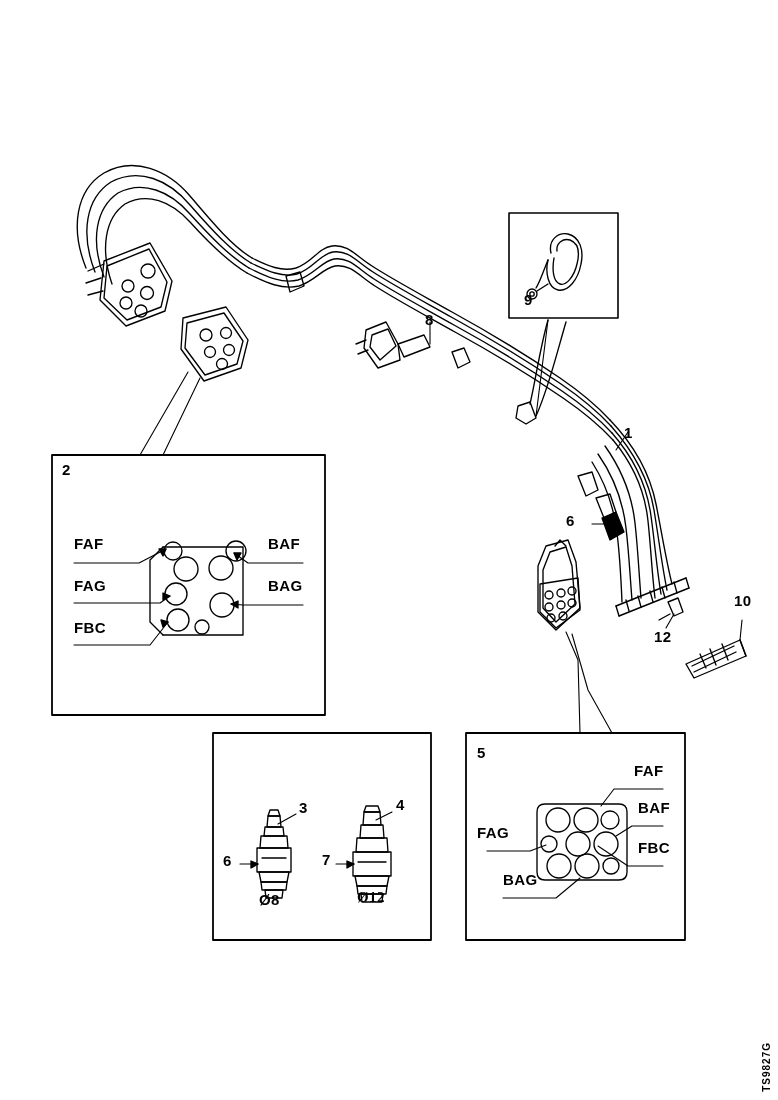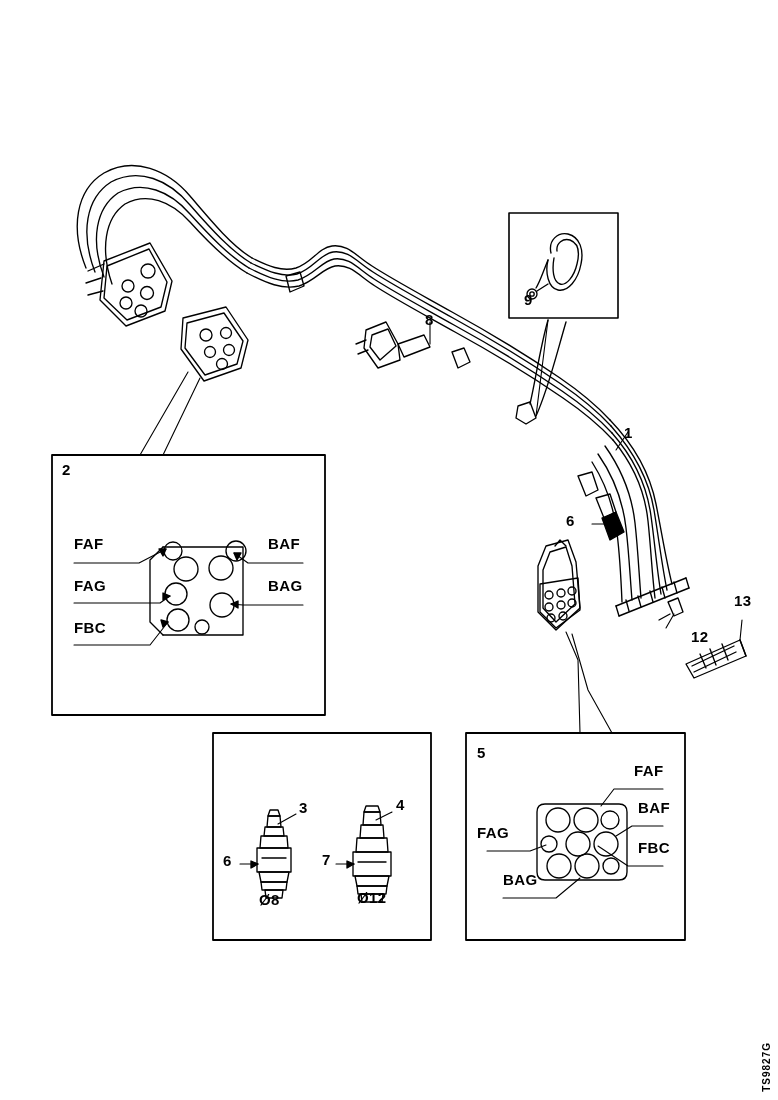--- a/index.html
+++ b/index.html
@@ -248,38 +248,38 @@
         <path d="M663,866 L628,866 L598,846" stroke-width="1.1"></path>
         <path d="M503,898 L556,898 L580,878" stroke-width="1.1"></path>
       </g>
 
     </g>
   </svg>
 
   <div class="lbl" style="left:425px;top:312px;">8</div>
   <div class="lbl" style="left:624px;top:425px;">1</div>
   <div class="lbl" style="left:566px;top:513px;">6</div>
-  <div class="lbl" style="left:654px;top:629px;margin-left:37px;">12</div>
-  <div class="lbl" style="left:734px;top:593px;">13</div>
+  <div class="lbl" style="left:654px;top:629px;">12</div>
+  <div class="lbl" style="left:734px;top:593px;">10</div>
 
   <div class="lbl" style="left:524px;top:292px;">9</div>
 
   <div class="lbl panel-num" style="left:62px;top:462px;">2</div>
   <div class="lbl" style="left:74px;top:536px;">FAF</div>
   <div class="lbl" style="left:74px;top:578px;">FAG</div>
   <div class="lbl" style="left:74px;top:620px;">FBC</div>
   <div class="lbl" style="left:268px;top:536px;">BAF</div>
   <div class="lbl" style="left:268px;top:578px;">BAG</div>
 
   <div class="lbl" style="left:299px;top:800px;">3</div>
   <div class="lbl" style="left:396px;top:797px;">4</div>
   <div class="lbl" style="left:223px;top:853px;">6</div>
   <div class="lbl" style="left:322px;top:852px;">7</div>
   <div class="lbl" style="left:259px;top:892px;">Ø8</div>
-  <div class="lbl" style="left:357px;top:890px;">Ø12</div>
+  <div class="lbl" style="left:357px;top:890px;font-family:Liberation Serif, serif;">Ø12</div>
 
   <div class="lbl panel-num" style="left:477px;top:745px;">5</div>
   <div class="lbl" style="left:634px;top:763px;">FAF</div>
   <div class="lbl" style="left:638px;top:800px;">BAF</div>
   <div class="lbl" style="left:477px;top:825px;">FAG</div>
   <div class="lbl" style="left:638px;top:840px;">FBC</div>
   <div class="lbl" style="left:503px;top:872px;">BAG</div>
 
   <div class="code">TS9827G</div>
 

